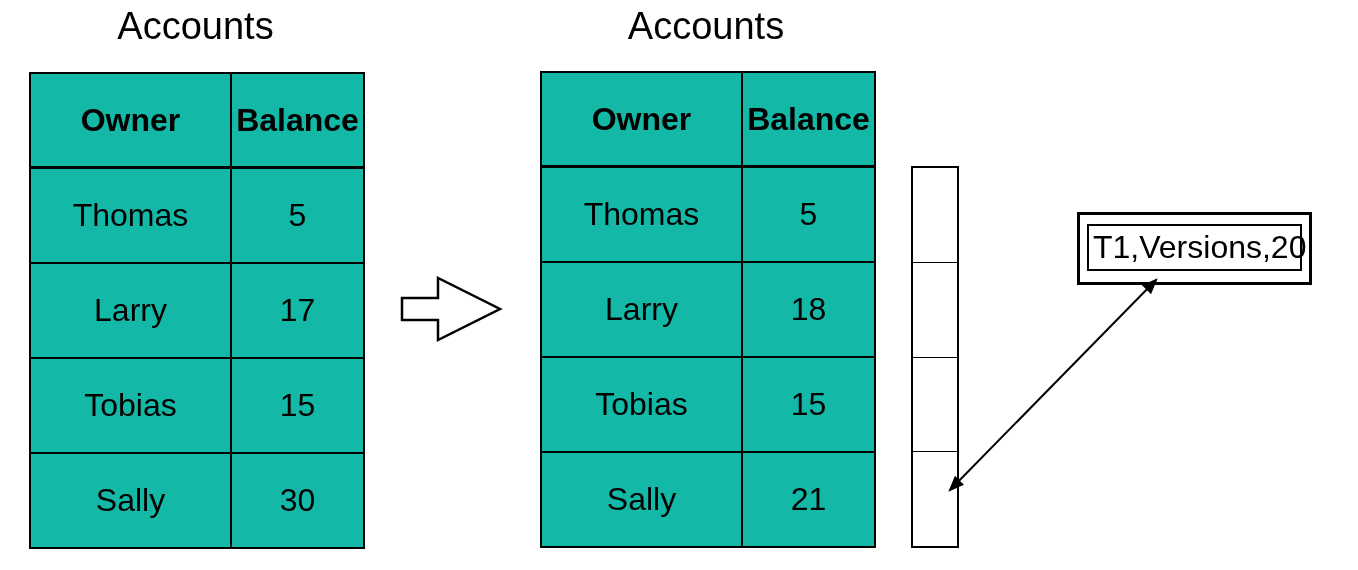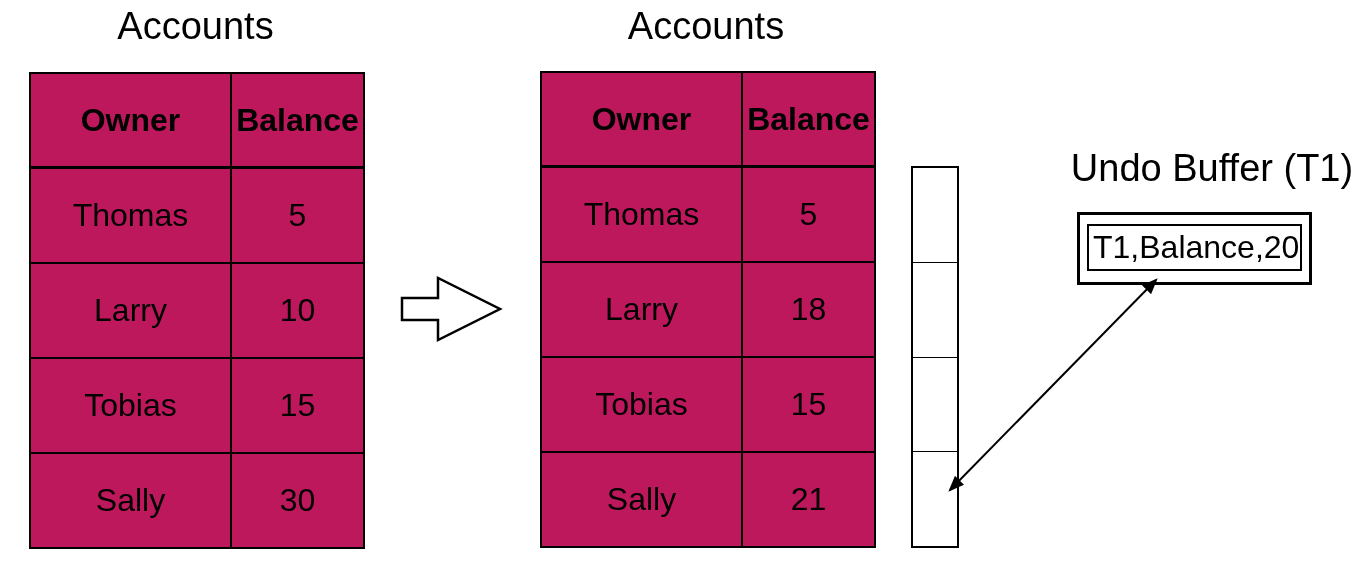--- a/index.html
+++ b/index.html
@@ -28,21 +28,21 @@
   }
   .title-left   { left: 29px;   top: 4px;   width: 333px; }
   .title-mid    { left: 540px;  top: 4px;   width: 332px; }
   .title-versions { left: 861px; top: 4px;  width: 150px; }
   .title-undo   { left: 1066px; top: 146px; width: 292px; }
 
   table.accounts {
     position: absolute;
     border-collapse: collapse;
     table-layout: fixed;
-    background: #be185d;
+    background: #14b8a6;
   }
   table.accounts th, table.accounts td {
     border: 2px solid #000;
     text-align: center;
     vertical-align: middle;
     font-size: 32px;
     padding: 0;
     overflow: hidden;
   }
   table.accounts th {
@@ -99,37 +99,36 @@
     z-index: 5;
   }
 </style>
 </head>
 <body>
 
 <div class="canvas">
 
   <div class="title title-left">Accounts</div>
   <div class="title title-mid">Accounts</div>
-  <div class="title title-undo">Undo Buffer (T1)</div>
 
   <table class="accounts table-left">
     <thead>
       <tr>
         <th class="col-owner">Owner</th>
         <th class="col-balance">Balance</th>
       </tr>
     </thead>
     <tbody>
       <tr>
         <td>Thomas</td>
         <td>5</td>
       </tr>
       <tr>
         <td>Larry</td>
-        <td>10</td>
+        <td>17</td>
       </tr>
       <tr>
         <td>Tobias</td>
         <td>15</td>
       </tr>
       <tr>
         <td>Sally</td>
         <td>30</td>
       </tr>
     </tbody>
@@ -163,21 +162,21 @@
   </table>
 
   <div class="versions-col">
     <div class="versions-cell"></div>
     <div class="versions-cell"></div>
     <div class="versions-cell"></div>
     <div class="versions-cell"></div>
   </div>
 
   <div class="undo-outer">
-    <div class="undo-inner">T1,Balance,20</div>
+    <div class="undo-inner">T1,Versions,20</div>
   </div>
 
   <svg class="overlay" viewBox="0 0 1358 570" xmlns="http://www.w3.org/2000/svg">
     <defs>
       <marker id="ah" viewBox="0 0 10 8" refX="8.5" refY="4" markerWidth="8" markerHeight="6.4" orient="auto-start-reverse">
         <path d="M0,0 L10,4 L0,8 Z" fill="#000"></path>
       </marker>
     </defs>
 
     <polygon points="402,298 438,298 438,278 500,309 438,340 438,320 402,320" fill="#ffffff" stroke="#000000" stroke-width="2.5" stroke-linejoin="miter"></polygon>

